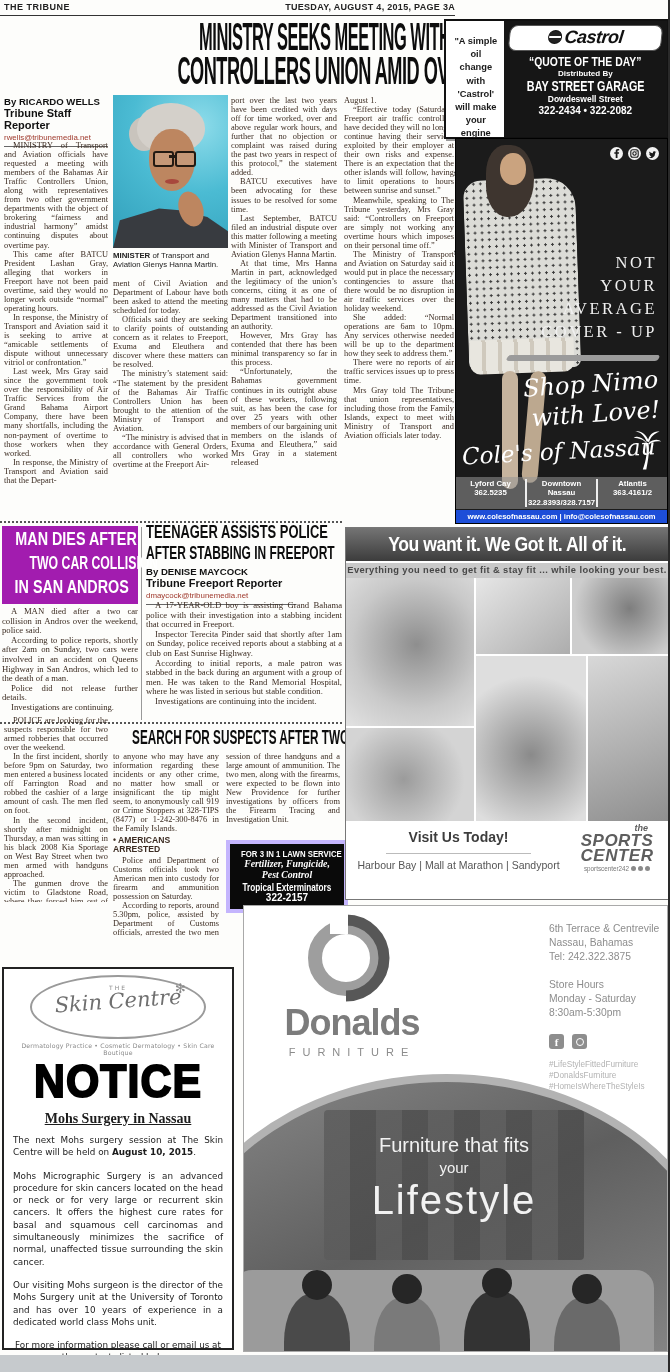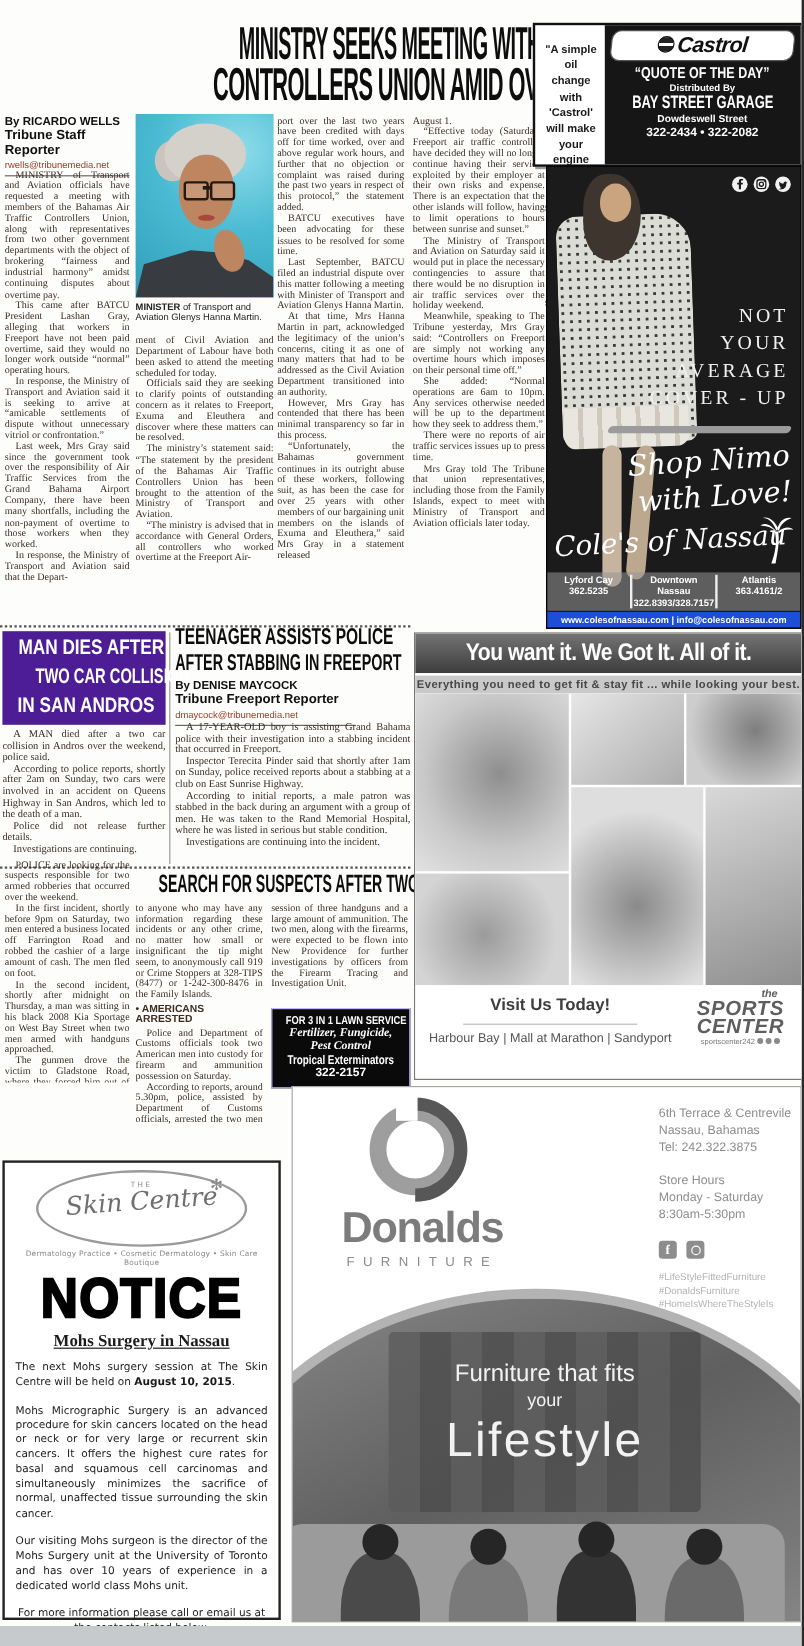--- a/index.html
+++ b/index.html
@@ -92,42 +92,42 @@
   .co-loc{flex:1;text-align:center;font-family:"Liberation Sans",sans-serif;font-size:7.8px;font-weight:bold;line-height:9.5px;}
   .co-loc + .co-loc{border-left:2px solid #eee;}
   .co-webbar{position:absolute;left:0;bottom:0;width:100%;background:#1d4ed8;text-align:center;
              font-family:"Liberation Sans",sans-serif;font-size:7.6px;font-weight:bold;padding:2px 0;}
 
   
   .dotted{border-top:2px dotted #555;height:0;}
   .vline{border-left:1px solid #999;width:0;}
 
   
-  .manbox{left:2px;top:526px;width:136px;height:76px;background:#4c1d95;color:#fff;text-align:center;padding-top:2px;}
+  .manbox{left:2px;top:526px;width:136px;height:76px;background:#a21caf;color:#fff;text-align:center;padding-top:2px;}
   .man-line{height:24px;line-height:23px;}
   .mh1{font-size:17.5px;transform:scaleX(.82);}
   .mh2{font-size:17.5px;transform:scaleX(.7);}
   .mh3{font-size:17.5px;transform:scaleX(.82);}
   .manbody{left:2px;top:607px;width:136px;height:114px;font-size:8.7px;line-height:9.6px;}
 
   
   .teenhl{left:146px;top:522px;width:196px;color:var(--black);}
   .teen-line{height:21px;line-height:20px;}
   .th1{font-size:19px;transform:scaleX(.68);}
   .th2{font-size:19px;transform:scaleX(.63);}
   .teenby{left:146px;top:566px;width:160px;color:#111;}
   .teenbody{left:146px;top:601px;width:196px;height:119px;font-size:8.7px;line-height:9.6px;}
 
   
   .robhl{left:0;top:726px;width:342px;text-align:center;height:23px;line-height:22px;color:var(--black);}
   .rh{font-size:21px;transform:scaleX(.56);}
   .rob-sub{font-family:"Liberation Sans",sans-serif;font-weight:bold;font-size:8.6px;text-indent:0 !important;margin:3px 0 1px 0 !important;text-align:left;}
 
   
-  .lawn{left:226px;top:840px;width:114px;height:62px;background:#0a0a0a;color:#fff;text-align:center;border:1px solid #c4b5fd;padding-top:3px;}
+  .lawn{left:226px;top:840px;width:114px;height:62px;background:#0a0a0a;color:#fff;text-align:center;border:4px solid #c4b5fd;padding-top:3px;}
   .lawn-l1{height:11px;line-height:10px;}
   .lawn-l1 .cond{font-size:9.5px;transform:scaleX(.82);}
   .lawn-it{font-family:"Liberation Serif",serif;font-style:italic;font-weight:bold;font-size:9.8px;line-height:11px;}
   .lawn-l4{height:12px;line-height:11px;}
   .lawn-l4 .cond{font-size:10.5px;transform:scaleX(.78);}
   .lawn-ph{font-family:"Liberation Sans",sans-serif;font-weight:bold;font-size:10px;}
 
   
   .sports{left:345px;top:527px;width:322px;height:371px;border:1px solid #777;background:#fff;overflow:hidden;}
   .sp-bar1{height:33px;background:linear-gradient(#747474,#3c3c3c);text-align:center;line-height:32px;border-bottom:2px solid #fff;}
@@ -194,20 +194,24 @@
   .sk-body p{margin:0 0 11px 0;}
   .sk-center{text-align:center;}
 
   .bottomband{left:0;top:1355px;width:668px;height:17px;background:#c6cacd;}
 </style>
 </head>
 <body>
 
 <div class="page">
 
+  <div class="abs masthead sans">
+    <span class="mast-left">THE TRIBUNE</span>
+    <span class="mast-right">TUESDAY, AUGUST 4, 2015, PAGE 3A</span>
+  </div>
 
   <div class="abs hl">
     <div class="hl-line"><span class="cond hl1">MINISTRY SEEKS MEETING WITH AIR TRAFFIC</span></div>
     <div class="hl-line"><span class="cond hl2">CONTROLLERS UNION AMID OVERTIME ROW</span></div>
   </div>
 
   <div class="abs byline">
     <div class="by-name sans">By RICARDO WELLS</div>
     <div class="by-title sans">Tribune Staff Reporter</div>
     <div class="by-email sans">rwells@tribunemedia.net</div>
@@ -245,22 +249,22 @@
     <p class="noind">port over the last two years have been credited with days off for time worked, over and above regular work hours, and further that no objection or complaint was raised during the past two years in respect of this protocol,” the statement added.</p>
     <p>BATCU executives have been advocating for these issues to be resolved for some time.</p>
     <p>Last September, BATCU filed an industrial dispute over this matter following a meeting with Minister of Transport and Aviation Glenys Hanna Martin.</p>
     <p>At that time, Mrs Hanna Martin in part, acknowledged the legitimacy of the union’s concerns, citing it as one of many matters that had to be addressed as the Civil Aviation Department transitioned into an authority.</p>
     <p>However, Mrs Gray has contended that there has been minimal transparency so far in this process.</p>
     <p>“Unfortunately, the Bahamas government continues in its outright abuse of these workers, following suit, as has been the case for over 25 years with other members of our bargaining unit members on the islands of Exuma and Eleuthera,” said Mrs Gray in a statement released</p>
   </div>
   <div class="col" style="left:344px;top:96px;width:110px;height:425px;">
     <p class="noind">August 1.</p>
     <p>“Effective today (Saturday), Freeport air traffic controllers have decided they will no longer continue having their services exploited by their employer at their own risks and expense. There is an expectation that the other islands will follow, having to limit operations to hours between sunrise and sunset.”</p>
+    <p>Meanwhile, speaking to The Tribune yesterday, Mrs Gray said: “Controllers on Freeport are simply not working any overtime hours which imposes on their personal time off.”</p>
     <p>The Ministry of Transport and Aviation on Saturday said it would put in place the necessary contingencies to assure that there would be no disruption in air traffic services over the holiday weekend.</p>
-    <p>Meanwhile, speaking to The Tribune yesterday, Mrs Gray said: “Controllers on Freeport are simply not working any overtime hours which imposes on their personal time off.”</p>
     <p>She added: “Normal operations are 6am to 10pm. Any services otherwise needed will be up to the department how they seek to address them.”</p>
     <p>There were no reports of air traffic services issues up to press time.</p>
     <p>Mrs Gray told The Tribune that union representatives, including those from the Family Islands, expect to meet with Ministry of Transport and Aviation officials later today.</p>
   </div>
 
   <div class="abs castrol">
     <div class="cas-quote sans">"A simple oil change with 'Castrol' will make your engine run the way it's supposed to run, and burn only the gasoline it's supposed to burn!"</div>
     <div class="cas-right">
       <div class="cas-logobox"><span class="cas-dot"></span><span>Castrol</span></div>
       <div class="cas-title"><span class="cond">“QUOTE OF THE DAY”</span></div>

